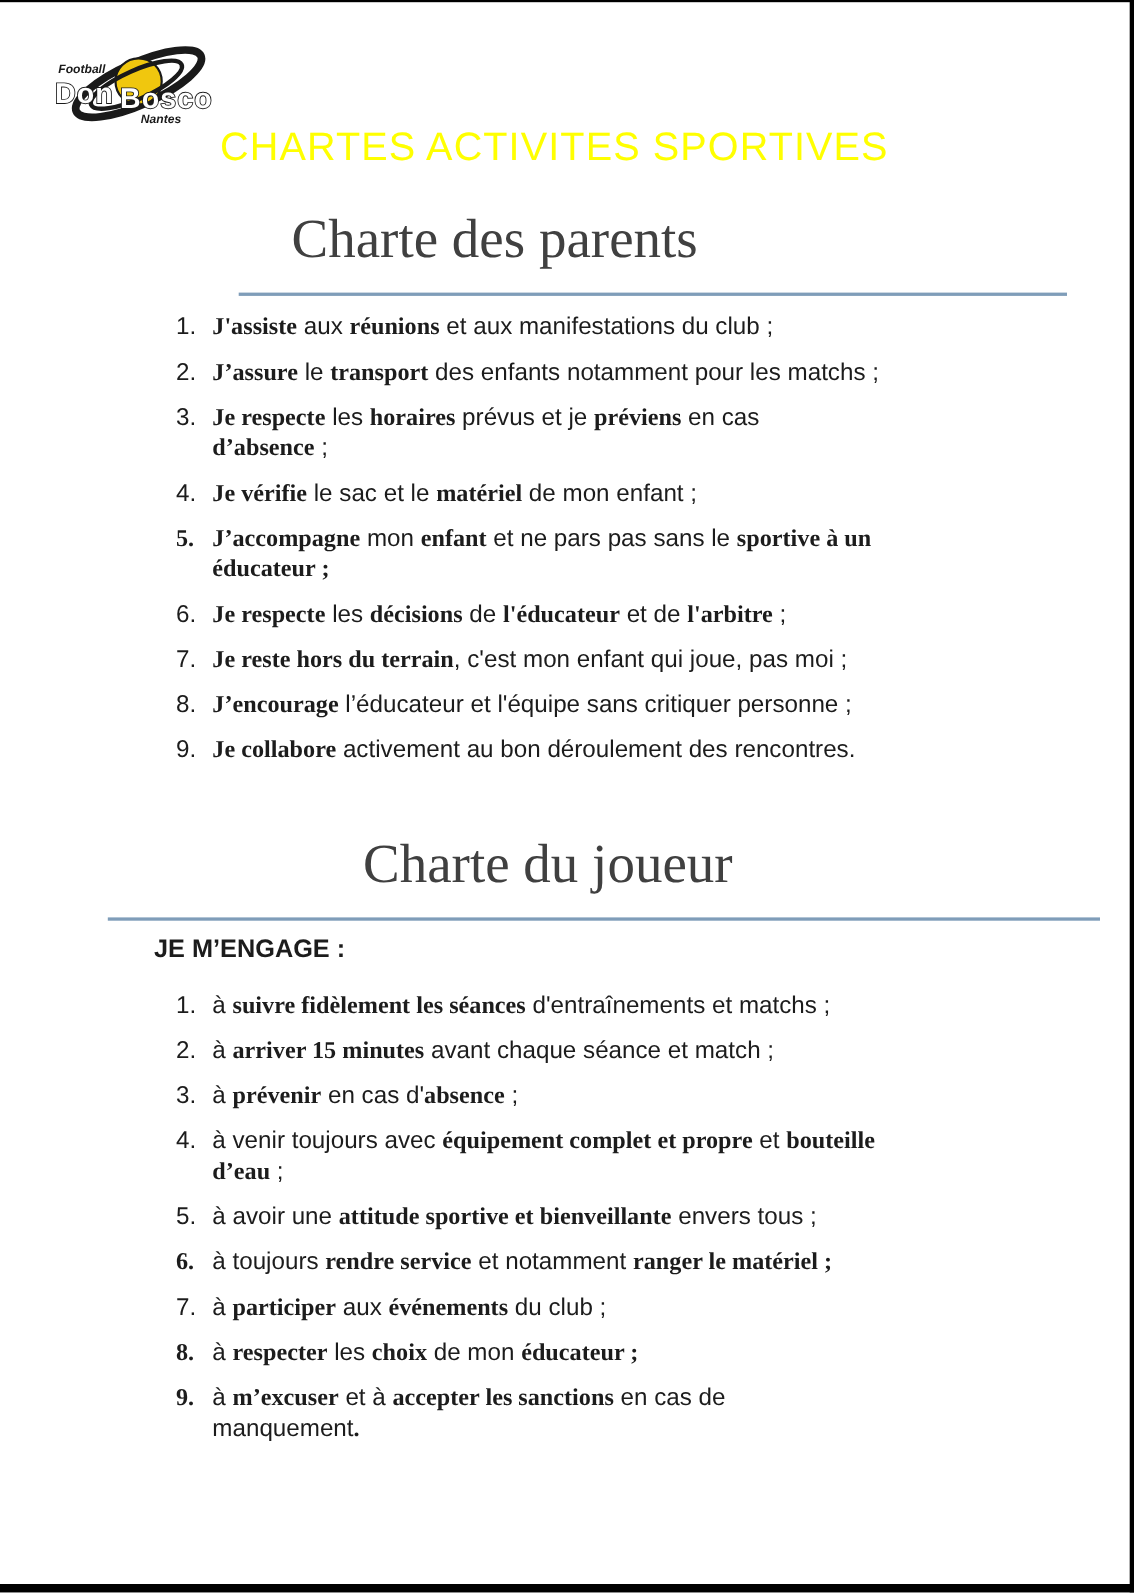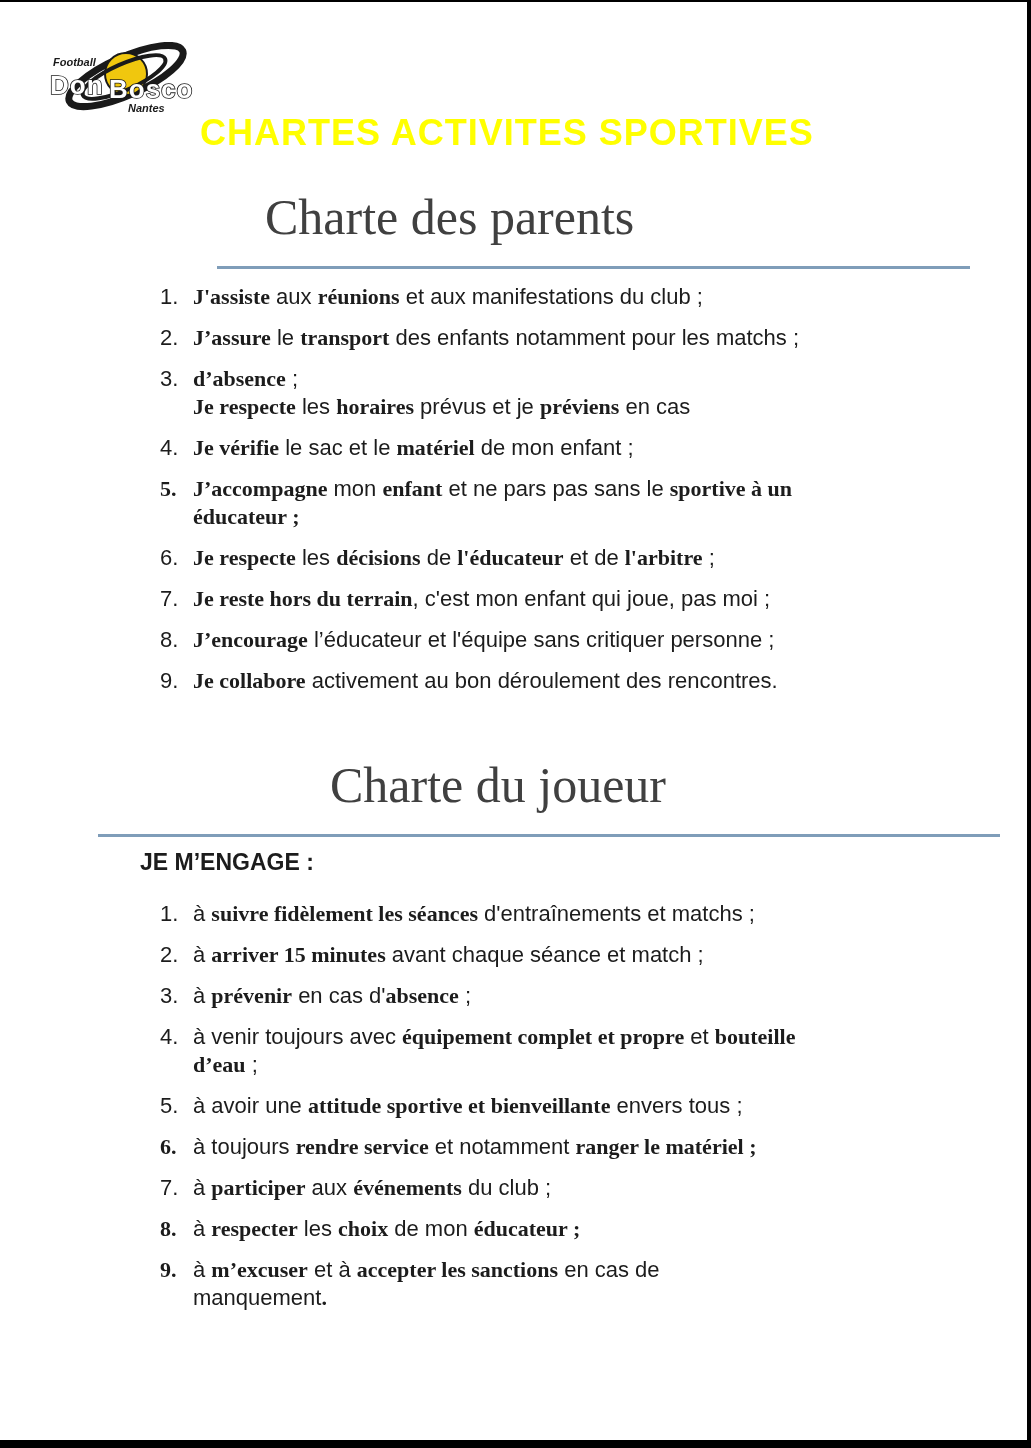--- a/index.html
+++ b/index.html
@@ -10,21 +10,21 @@
     font-family:"Liberation Sans","DejaVu Sans",sans-serif; color:#1c1c1c;
   }
   .edge-top    { position:absolute; top:0; left:0; width:100%; height:2px; background:#000; }
   .edge-right  { position:absolute; top:0; right:0; width:4px; height:100%; background:#000; }
   .edge-bottom { position:absolute; bottom:0; left:0; width:100%; height:8px; background:#000; }
 
   .logo { position:absolute; left:33px; top:42px; width:175px; height:84px; }
 
   .doc-title {
     position:absolute; left:200px; top:112px;
-    font-size:36px; font-weight:bold; letter-spacing:1px;
+    font-size:36px; font-weight:normal; letter-spacing:1px;
     color:var(--title_yellow,#ffff00); white-space:nowrap;
   }
   .section-heading {
     position:absolute; font-family:"Liberation Serif","DejaVu Serif",serif;
     font-size:50px; font-weight:normal; color:#404040; white-space:nowrap;
   }
   #h-parents { left:265px; top:188px; }
   #h-joueur  { left:330px; top:756px; }
 
   .rule { position:absolute; height:3px; background:var(--rule_blue,#7f9db9); }
@@ -79,22 +79,22 @@
       </div>
       <div class="li">
         <span class="num">2.</span>
         <span class="itxt">
           <span class="ln"><span class="b">J’assure</span><span> le </span><span class="b">transport</span><span> des enfants notamment pour les matchs ;</span></span>
         </span>
       </div>
       <div class="li">
         <span class="num">3.</span>
         <span class="itxt">
+          <span class="ln"><span class="b">Je respecte</span><span> les </span><span class="b">horaires</span><span> prévus et je </span><span class="b">préviens</span><span> en cas</span></span>
           <span class="ln"><span class="b">d’absence</span><span> ;</span></span>
-          <span class="ln"><span class="b">Je respecte</span><span> les </span><span class="b">horaires</span><span> prévus et je </span><span class="b">préviens</span><span> en cas</span></span>
         </span>
       </div>
       <div class="li">
         <span class="num">4.</span>
         <span class="itxt">
           <span class="ln"><span class="b">Je vérifie</span><span> le sac et le </span><span class="b">matériel</span><span> de mon enfant ;</span></span>
         </span>
       </div>
       <div class="li">
         <span class="num b">5.</span>

